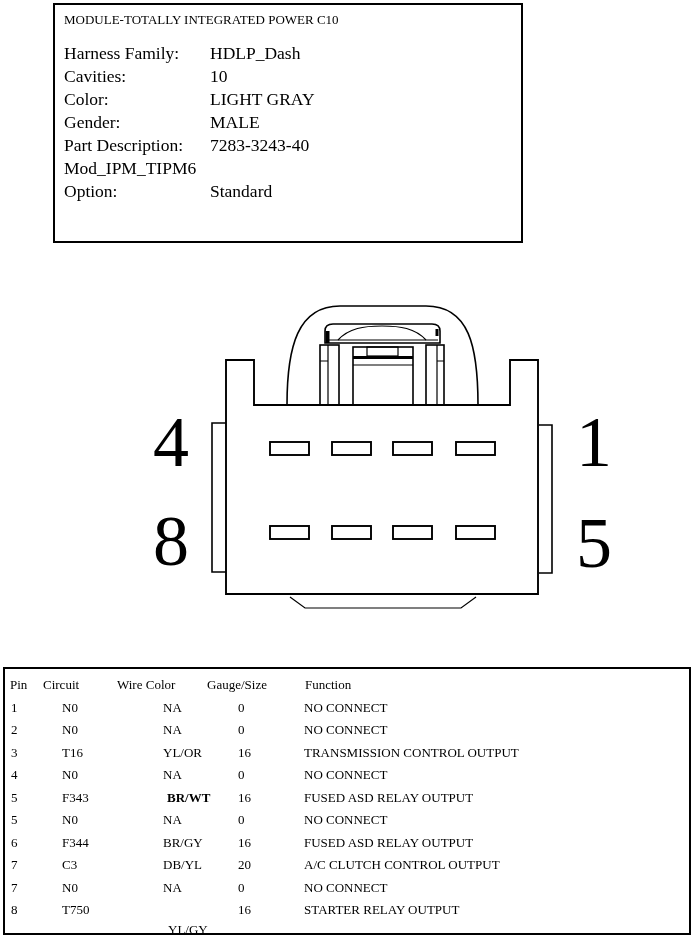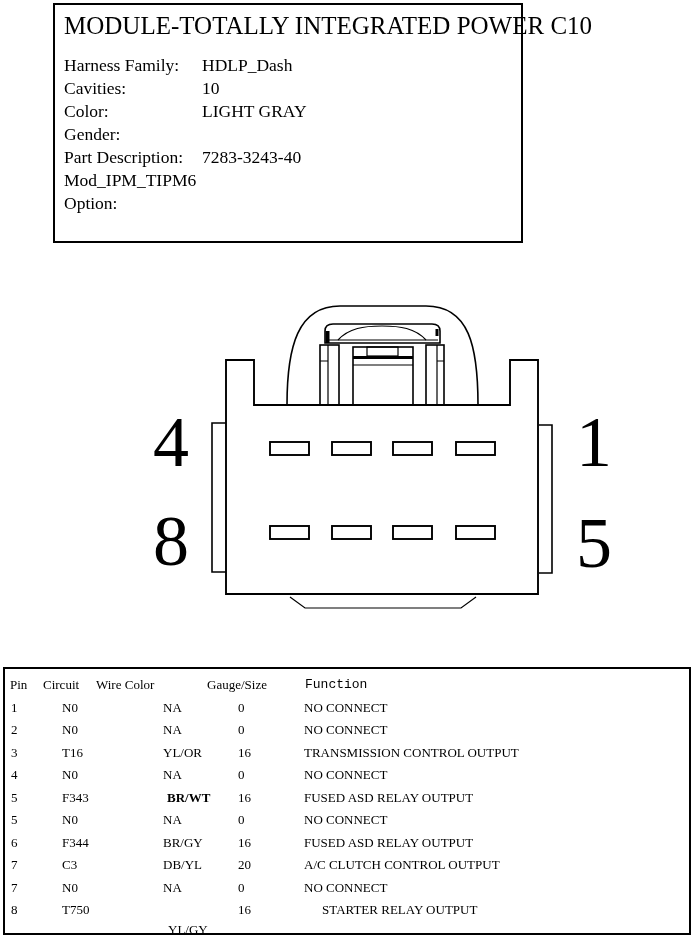--- a/index.html
+++ b/index.html
@@ -7,26 +7,26 @@
     width:696px;height:941px;position:relative;overflow:hidden;
     background:#ffffff;color:#000000;
     font-family:"Liberation Serif", serif;
   }
   
   .header-box{
     position:absolute;left:53px;top:3px;width:470px;height:240px;
     border:2px solid #000;box-sizing:border-box;background:#fff;
   }
   .title{
-    font-size:25px;font-weight:normal;margin:7px 8px 0 9px;white-space:nowrap;
+    font-size:13px;font-weight:normal;margin:7px 8px 0 9px;white-space:nowrap;
   }
   .fields{margin:14px 0 0 9px;}
   .field{
     display:grid;grid-template-columns:minmax(122px,max-content) auto;
-    column-gap:16px;font-size:17.5px;line-height:23px;white-space:nowrap;
+    column-gap:24px;font-size:17.5px;line-height:23px;white-space:nowrap;
   }
   
   .connector{position:absolute;left:0;top:292px;margin:0;width:696px;height:350px;}
   .ln{fill:none;stroke:#000;stroke-width:1.6;}
   .ln2{fill:none;stroke:#000;stroke-width:1.9;}
   .thick{fill:none;stroke:#000;stroke-width:3;}
   .thin{fill:none;stroke:#000;stroke-width:1.2;}
   .pin-num{
     font-family:"Liberation Serif", serif;font-size:72px;fill:#000;
     text-anchor:middle;
@@ -55,30 +55,32 @@
         <div class="field">
           <span>Cavities:</span>
           <span>10</span>
         </div>
         <div class="field">
           <span>Color:</span>
           <span>LIGHT GRAY</span>
         </div>
         <div class="field">
           <span>Gender:</span>
+          <span>MALE</span>
         </div>
         <div class="field">
           <span>Part Description:</span>
           <span>7283-3243-40</span>
         </div>
         <div class="field">
           <span>Mod_IPM_TIPM6</span>
         </div>
         <div class="field">
           <span>Option:</span>
+          <span>Standard</span>
         </div>
       </div>
   </section>
 
   <figure class="connector">
     <svg width="696" height="350" viewBox="0 292 696 350">
 
       <path class="ln2" d="M226,594 L226,360 L254,360 L254,405 L510,405 L510,360 L538,360 L538,594 Z"></path>
 
       <path class="ln" d="M287,405 C287,346 298,306 340,306 L426,306 C469,306 478,346 478,405"></path>
@@ -119,23 +121,23 @@
       <text class="pin-num" x="594" y="466">1</text>
       <text class="pin-num" x="171" y="565">8</text>
       <text class="pin-num" x="594" y="567">5</text>
     </svg>
   </figure>
 
   <section class="pin-table">
     <div class="trow" id="table-head">
         <span style="left: 5px;">Pin</span>
         <span style="left: 38px;">Circuit</span>
-        <span style="left: 91px;">Wire Color</span>
+        <span style="left: 112px;">Wire Color</span>
         <span style="left: 202px;">Gauge/Size</span>
-        <span style="left: 300px; font-family: Liberation Mono, monospace;">Function</span>
+        <span style="left: 300px;">Function</span>
       </div>
     <div id="table-body">
         <div class="trow">
           <span style="left: 6px;">1</span>
           <span style="left: 57px;">N0</span>
           <span style="left: 158px;">NA</span>
           <span style="left: 233px;">0</span>
           <span style="left: 299px;">NO CONNECT</span>
         </div>
         <div class="trow">
@@ -192,18 +194,18 @@
           <span style="left: 57px;">N0</span>
           <span style="left: 158px;">NA</span>
           <span style="left: 233px;">0</span>
           <span style="left: 299px;">NO CONNECT</span>
         </div>
         <div class="trow">
           <span style="left: 6px;">8</span>
           <span style="left: 57px;">T750</span>
           <span style="left: 163px; margin-top: 20px;">YL/GY</span>
           <span style="left: 233px;">16</span>
-          <span style="left: 317px;">STARTER RELAY OUTPUT</span>
+          <span style="left: 299px;">STARTER RELAY OUTPUT</span>
         </div>
       </div>
   </section>
 
 </div>
 
 </body></html>

